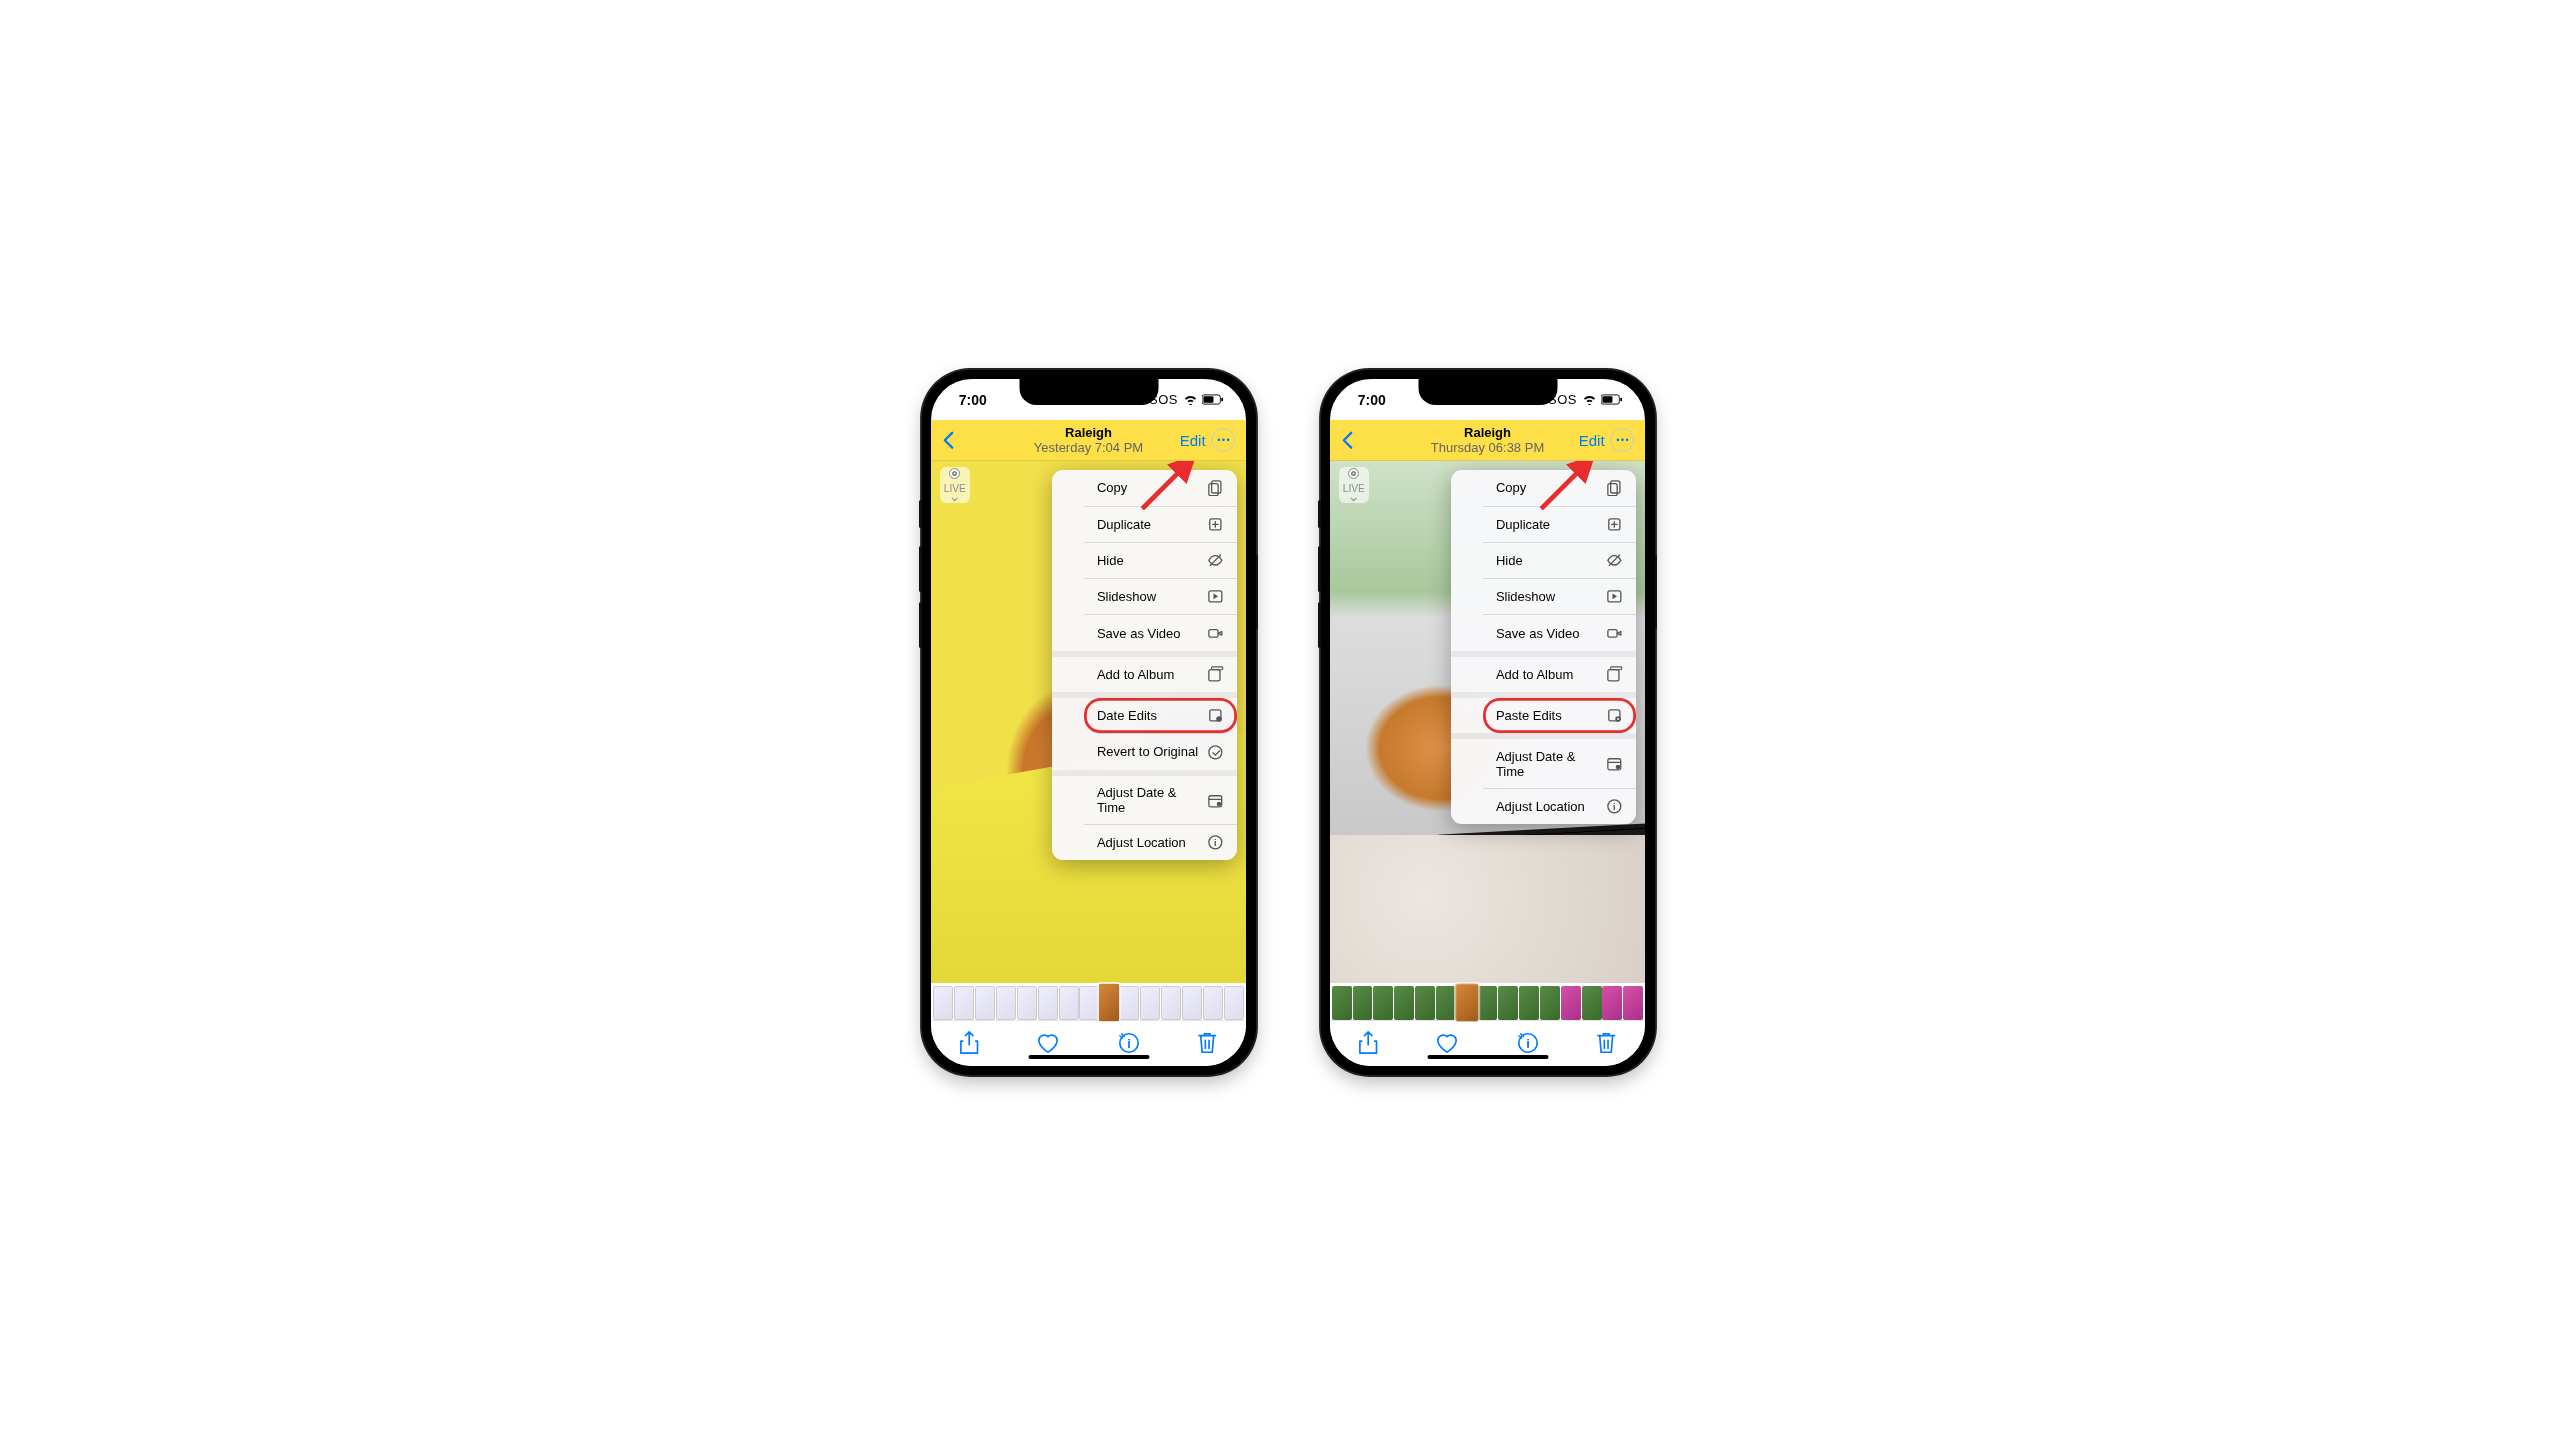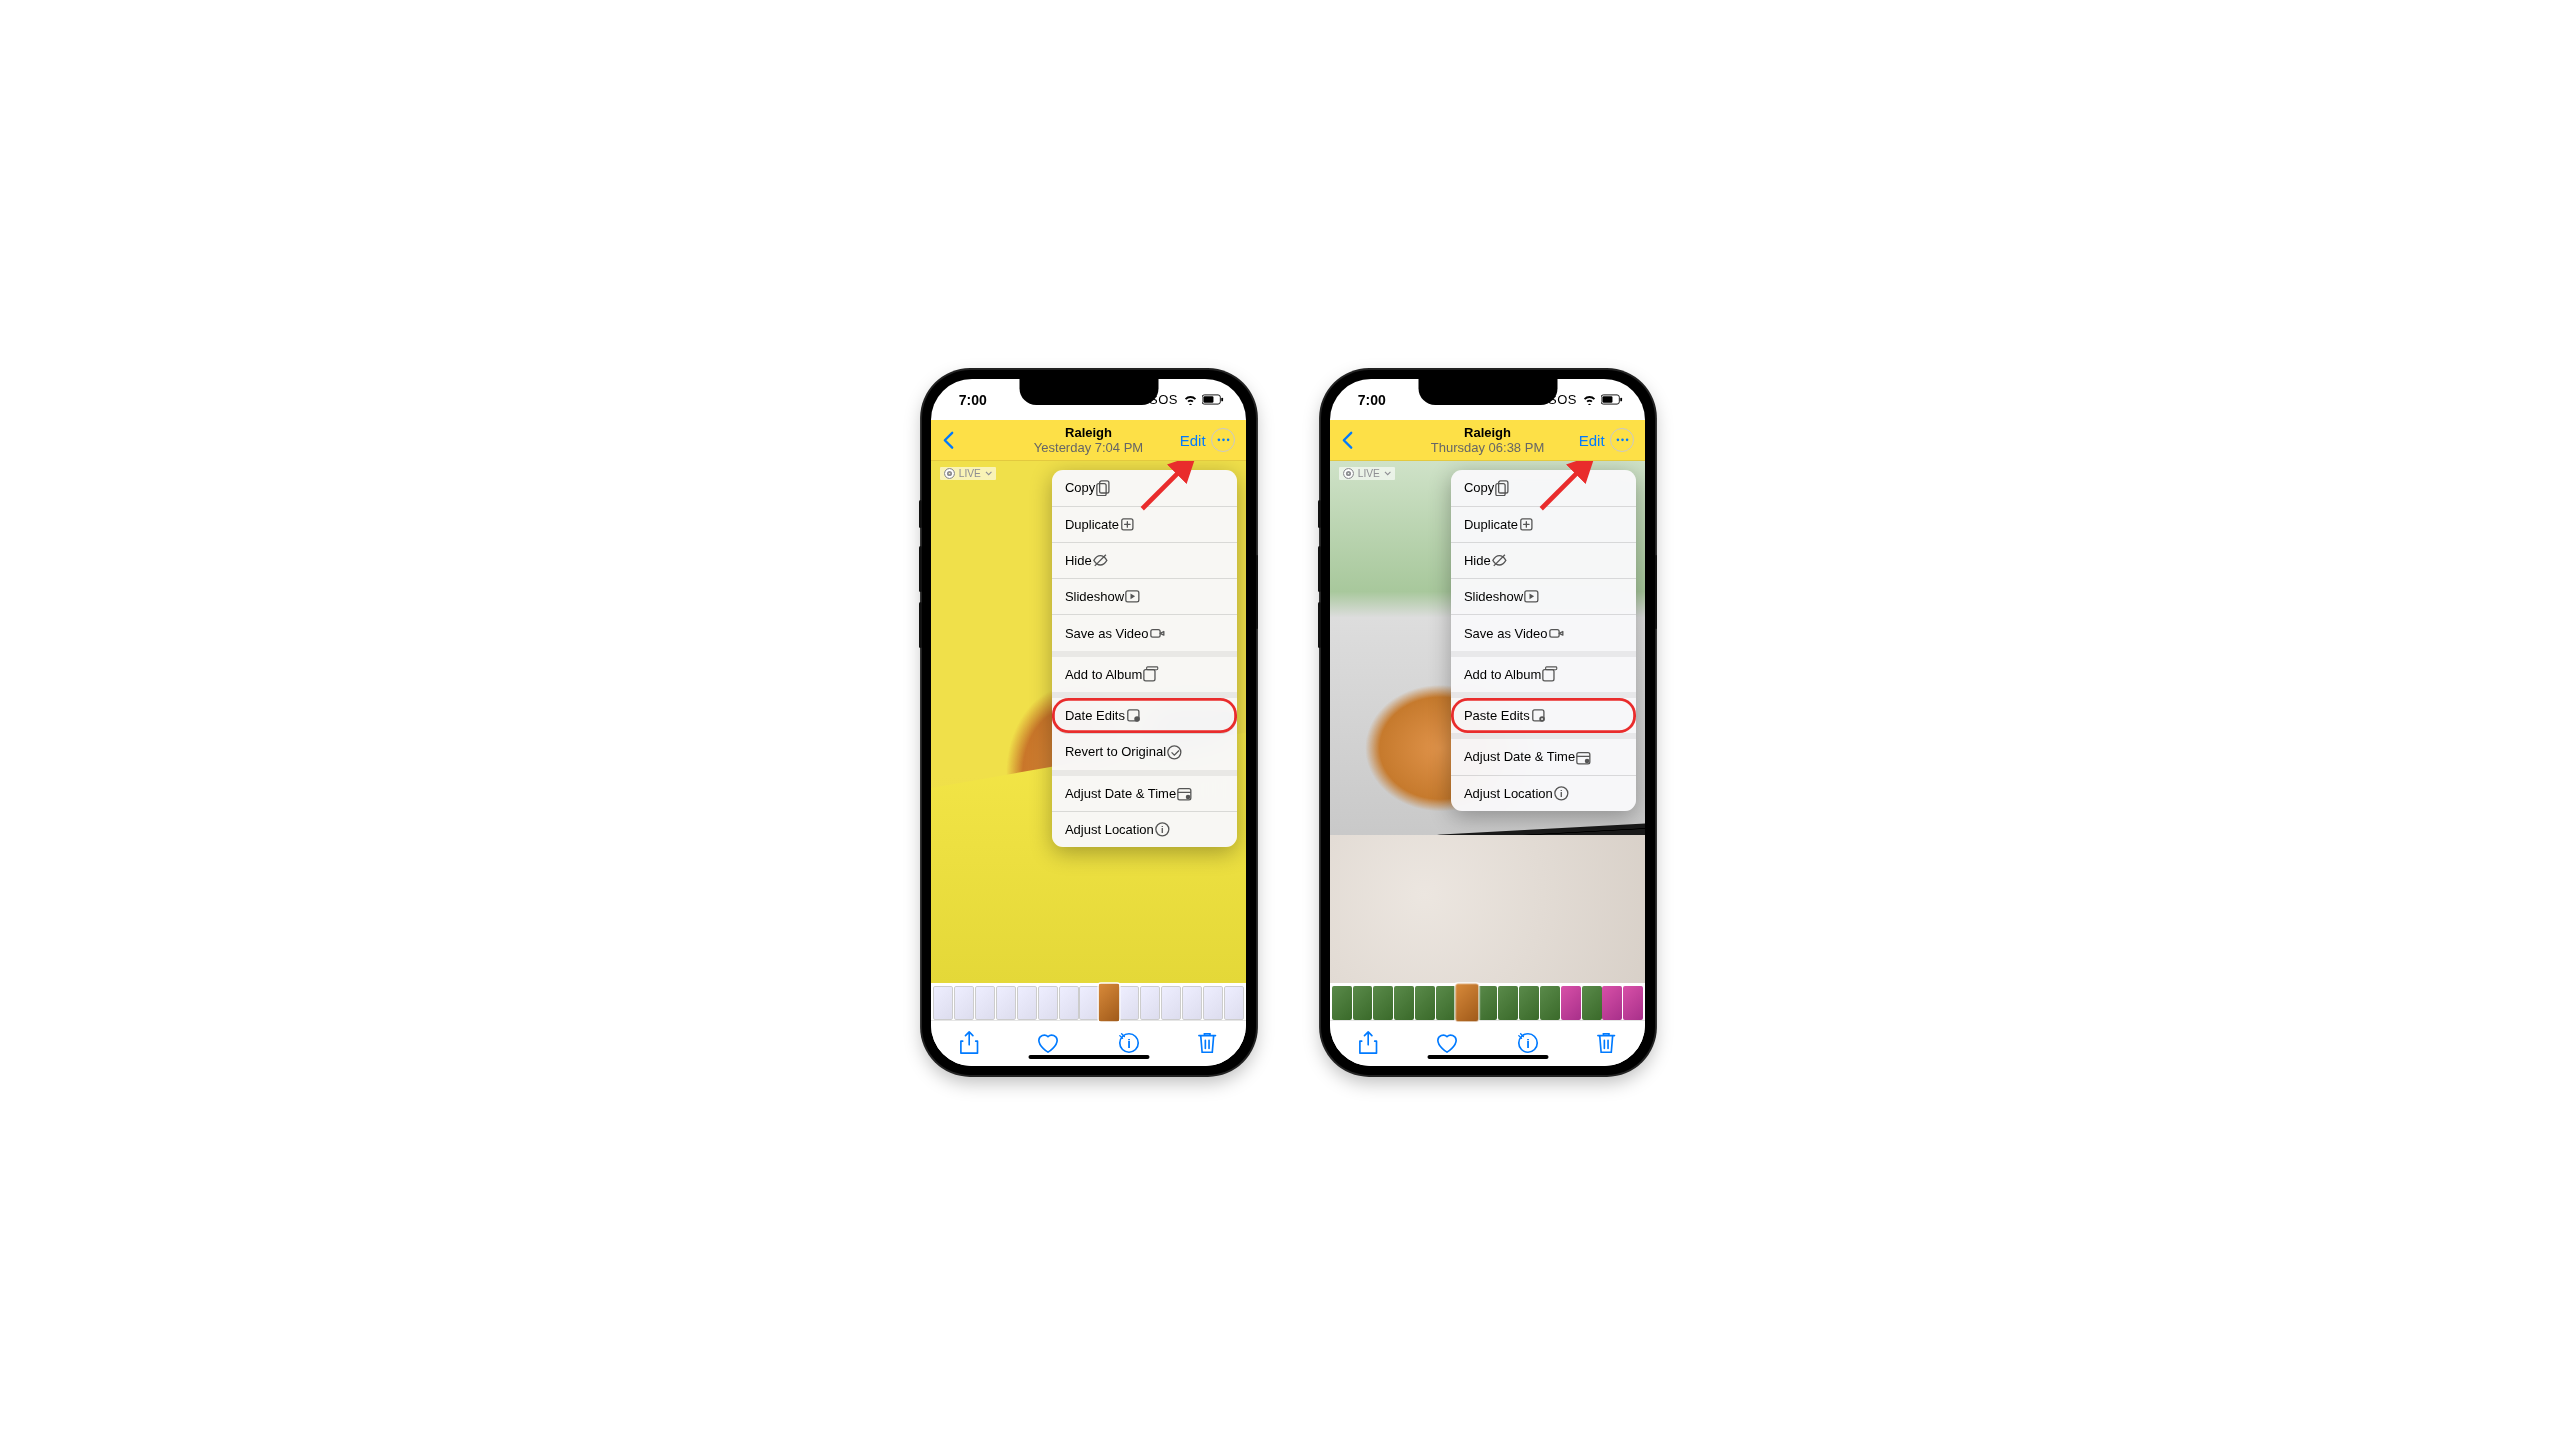--- a/index.html
+++ b/index.html
@@ -99,21 +99,22 @@
     position: absolute;
     top: 5.6px; left: 9.3px;
     font-size: 10.2px;
     color: #8e8e93;
     display: flex;
     align-items: center;
     gap: 3.7px;
     z-index: 10;
     background: rgba(255,255,255,.6);
     padding: 0.9px 3.7px;
-    border-radius: 1px;
+    border-radius: 6px;
+    flex-direction: column;
   }
   .live-badge::before {
     content:"";
     width: 9.3px; height: 9.3px;
     border-radius: 50%;
     border: 1.4px solid #8e8e93;
     box-shadow: inset 0 0 0 1.9px #fff, inset 0 0 0 3.7px #8e8e93;
   }
   
   .cat1 {
@@ -168,26 +169,28 @@
     backdrop-filter: blur(18.5px);
     border-radius: 11px;
     box-shadow: 0 5.6px 22px rgba(0,0,0,.3);
     z-index: 25;
     overflow: hidden;
   }
   .menu-group { border-bottom: 6.5px solid rgba(0,0,0,.06); }
   .menu-group:last-child { border-bottom: none; }
   .menu-item {
     display: flex;
+    justify-content: space-between;
     align-items: center;
     padding: 9.3px 13px;
     font-size: 13px;
     color: #000;
     border-bottom: 0.5px solid rgba(0,0,0,.12);
     position: relative;
+    margin-left: 32px;
   }
   .menu-item:last-child { border-bottom: none; }
   .menu-item .mi-icon { width: 16.7px; height: 16.7px; color: #555; }
   .menu-item.highlight {
     box-shadow: inset 0 0 0 2.8px #e92c2c;
     border-radius: 16.7px;
   }
   
   .arrow {
     position: absolute;

